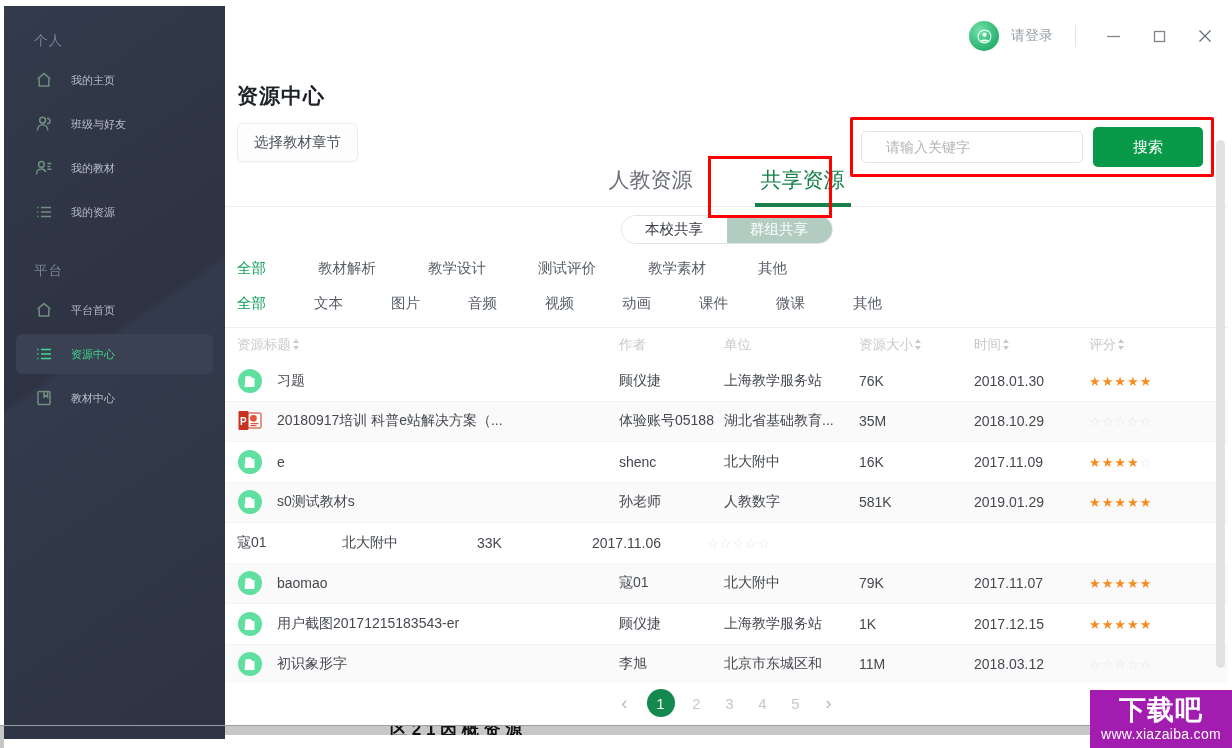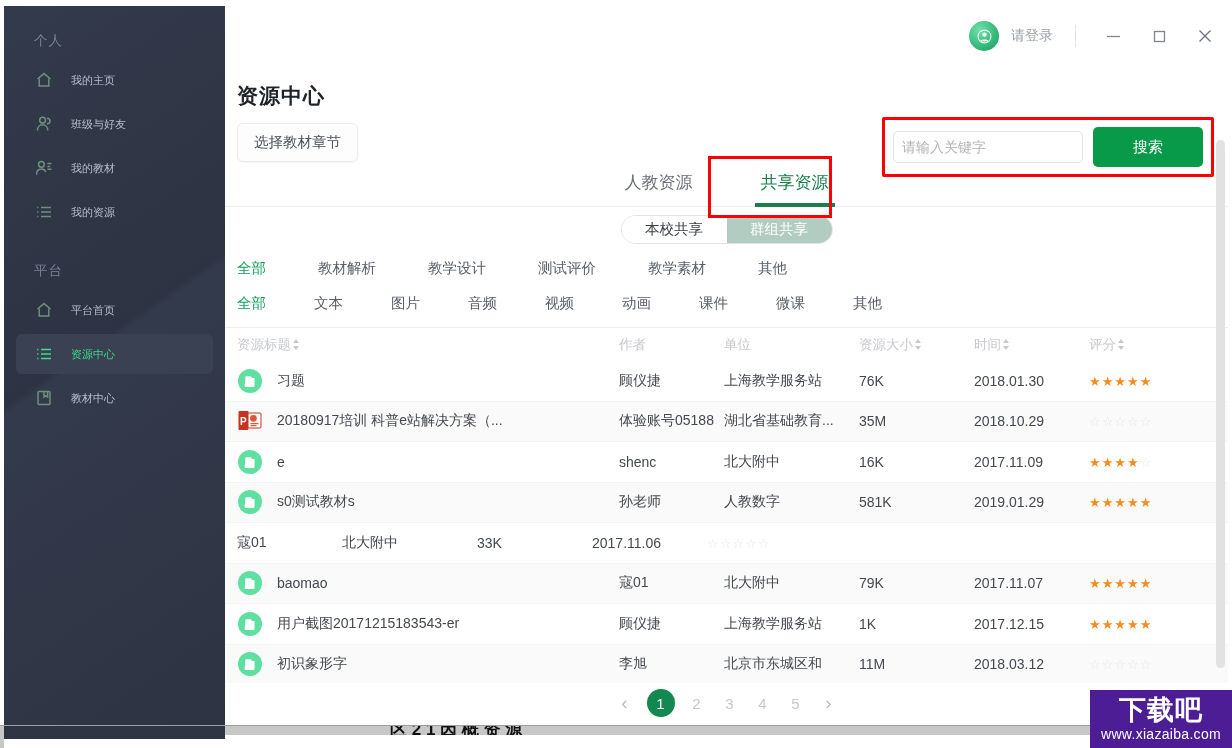--- a/index.html
+++ b/index.html
@@ -99,38 +99,38 @@
     box-shadow:0 1px 2px rgba(0,0,0,.04);cursor:pointer;
   }
   #search-wrap{
     position:absolute;right:14px;top:49px;
     display:flex;align-items:center;gap:10px;
     border:3px solid #ff0000;border-radius:2px;
     padding:7px 8px;
   }
   #search-input{
     width:172px;height:30px;border:1px solid #e4e4e4;border-radius:5px;
-    padding:0 8px;font-size:14px;color:#333;outline:none;
+    padding:0 24px;font-size:14px;color:#333;outline:none;
     font-family:"Liberation Sans",sans-serif;background:#fff;
   }
   #search-input::placeholder{color:#b4b4b4;}
   #search-btn{
     width:110px;height:40px;border:none;border-radius:5px;
     background:#089949;color:#fff;font-size:15px;cursor:pointer;
     font-family:"Liberation Sans",sans-serif;
   }
 
   
   #tabbar{
     position:relative;height:52px;border-bottom:1px solid #eeeeee;
     display:flex;align-items:flex-end;justify-content:center;gap:56px;
     padding-bottom:0;
   }
   .tab{
-    font-size:17px;color:#6b7078;padding:0 6px 12px 6px;cursor:pointer;position:relative;
+    font-size:21px;color:#6b7078;padding:0 6px 12px 6px;cursor:pointer;position:relative;
   }
   .tab.active{color:#17804a;}
   .tab.active .tab-underline{
     position:absolute;left:0;right:0;bottom:-1px;height:4px;background:#1a7f4b;
   }
   #tab-highlight{
     position:absolute;left:483px;top:2px;width:118px;height:56px;
     border:3px solid #ff0000;pointer-events:none;
   }
 
@@ -201,21 +201,21 @@
   #vscroll{
     position:absolute;right:3px;top:72px;width:9px;height:596px;background:transparent;
   }
   #vthumb{
     position:absolute;left:0;top:0;width:9px;height:528px;border-radius:5px;background:#e2e2e2;
   }
 
   
   #watermark{
     position:absolute;right:0px;bottom:0px;width:142px;height:58px;
-    background:#4c1d95;overflow:hidden;
+    background:#a21caf;overflow:hidden;
     display:flex;flex-direction:column;align-items:center;justify-content:center;
   }
   #wm-main{
     font-family:"DejaVu Sans","Liberation Sans",sans-serif;
     color:#ffffff;font-size:27px;font-weight:700;letter-spacing:1px;line-height:1;
   }
   #wm-url{color:#ffffff;font-size:14px;letter-spacing:.3px;margin-top:3px;}
 
   
   #behind-strip{

